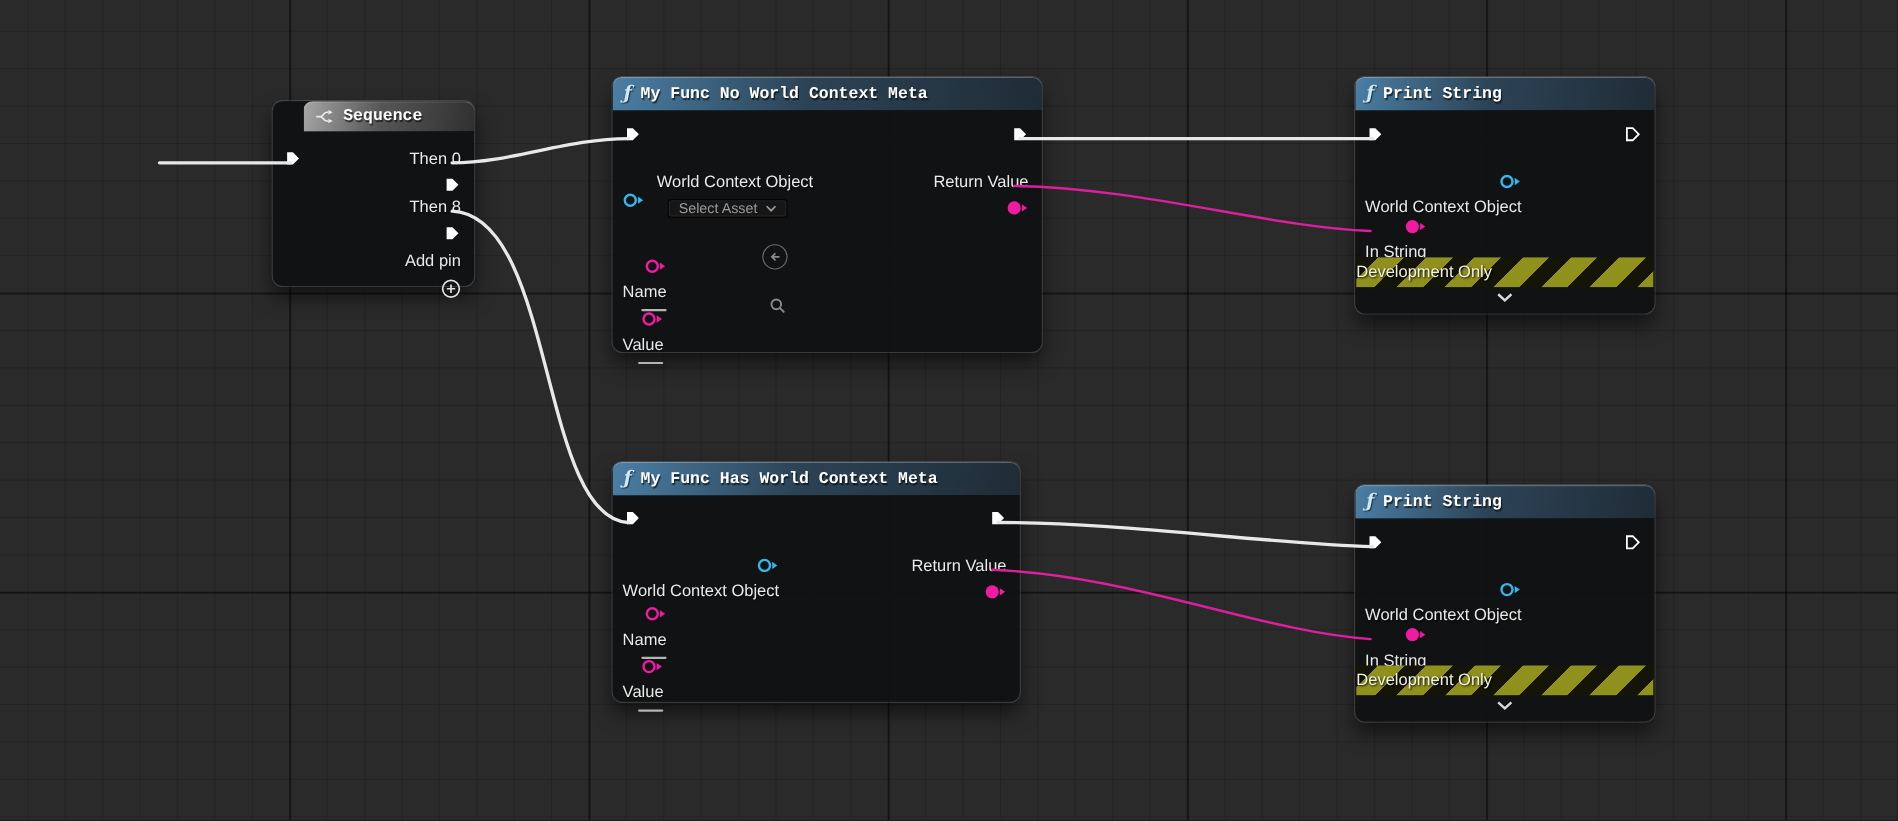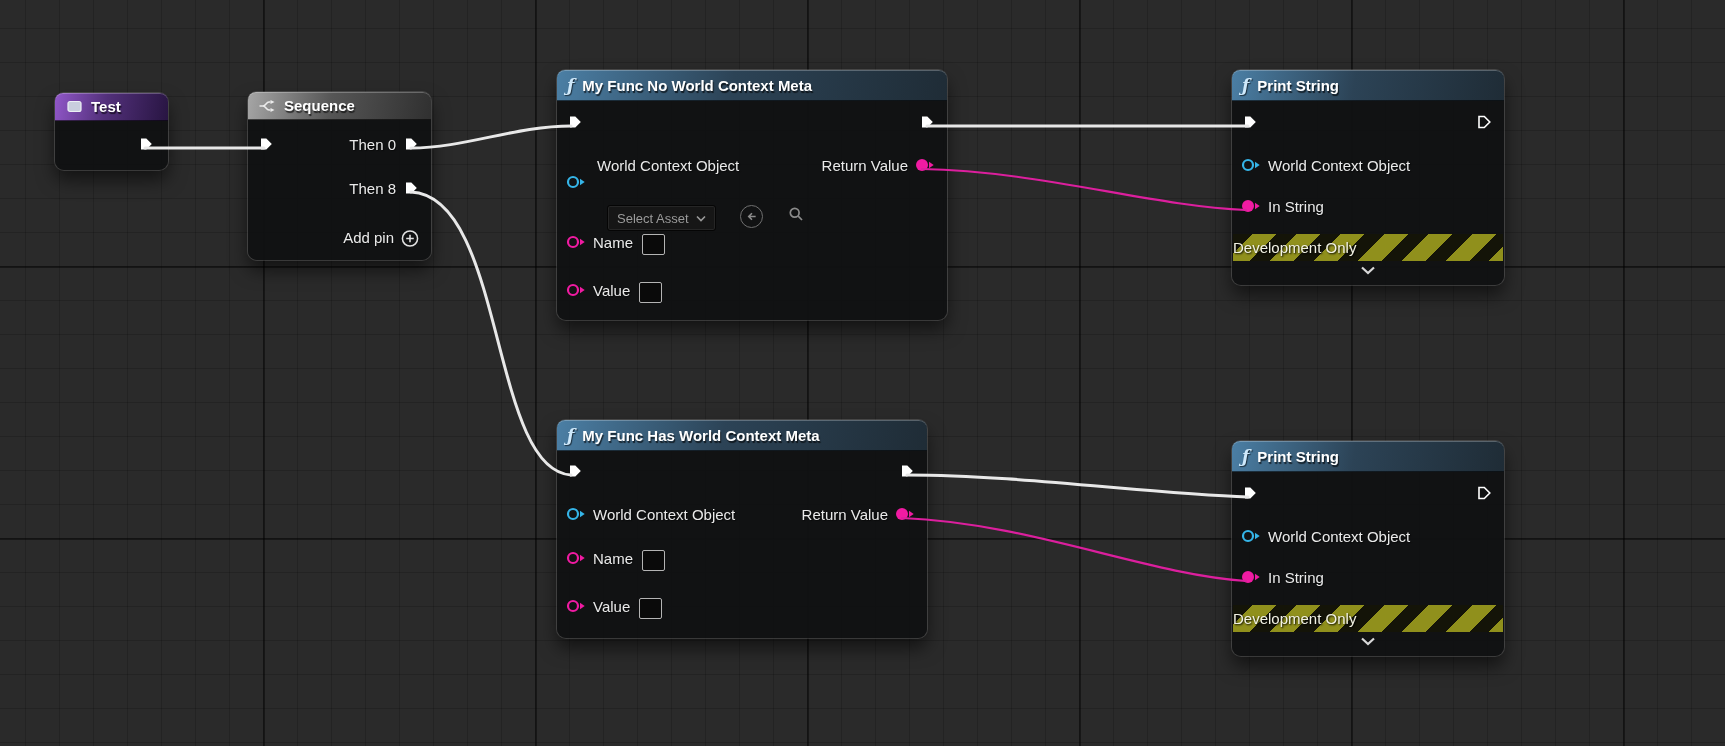--- a/index.html
+++ b/index.html
@@ -21,25 +21,25 @@
     border-radius:9px;
     box-shadow:0 0 0 1px rgba(150,150,150,0.28), 0 10px 18px rgba(0,0,0,0.55);
   }
   .hdr{
     height:30px;display:flex;align-items:center;gap:8px;padding:0 10px;
     border-radius:8px 8px 0 0;border-bottom:1px solid rgba(0,0,0,0.6);
     box-shadow:inset 0 1px 0 rgba(255,255,255,0.25);
   }
   .hdr-sm{height:27px;}
   .hdr-func{background:linear-gradient(100deg, var(--header-function,#4b7fa5) 0%, #2c4356 45%, #1f2c36 100%);}
-  .hdr-seq{background:linear-gradient(100deg, var(--header-sequence,#a6a6a6) 0%, #565656 45%, #303030 100%);}
+  .hdr-seq{background:linear-gradient(100deg, var(--header-sequence,#a6a6a6) 0%, #565656 45%, #303030 100%);margin-left:28px;}
   .hdr-test{background:linear-gradient(100deg, var(--header-event,#9157c9) 0%, #52307a 45%, #281542 100%);}
-  .title{font-weight:700;font-size:15px;color:#fff;text-shadow:1px 1.5px 1px rgba(0,0,0,0.65);white-space:nowrap;}
+  .title{font-weight:700;font-size:15px;color:#fff;text-shadow:1px 1.5px 1px rgba(0,0,0,0.65);white-space:nowrap;font-family:Liberation Mono, monospace;}
   .fx{font-family:"DejaVu Serif",serif;font-style:italic;font-weight:700;font-size:17px;color:#cfe9fb;line-height:1;text-shadow:1px 1px 1px rgba(0,0,0,0.6);}
-  .prow{position:absolute;height:24px;display:flex;align-items:flex-start;gap:7px;}
+  .prow{position:absolute;height:24px;display:flex;align-items:flex-end;gap:7px;flex-direction:column;}
   .plabel{font-size:15px;color:#eaeaea;text-shadow:1px 1px 1px rgba(0,0,0,0.5);white-space:nowrap;}
   .pin16{width:16px;height:16px;flex:none;}
   .pin20{width:20px;height:16px;flex:none;}
   .fill-exec{fill:var(--pin-exec,#ffffff);}
   .stroke-exec{stroke:var(--pin-exec,#ffffff);}
   .fill-object{fill:var(--pin-object,#35b5e8);}
   .stroke-object{stroke:var(--pin-object,#35b5e8);}
   .fill-string{fill:var(--pin-string,#f01ba2);}
   .stroke-string{stroke:var(--pin-string,#f01ba2);}
   .text-box{width:21px;height:19px;background:#0a0a0a;border:1px solid #b4b4b4;border-radius:2px;margin-left:2px;}
@@ -61,35 +61,20 @@
   .wires{position:absolute;inset:0;z-index:3;}
   .wire{fill:none;stroke-linecap:round;}
   .wire-exec{stroke:var(--wire-exec,#e8e8e8);stroke-width:3;}
   .wire-string{stroke:var(--wire-string,#dc1f9e);stroke-width:2.2;}
 </style>
 </head>
 <body>
 
 <div class="canvas">
 
-  <div class="node" style="left:55px;top:93px;width:113px;height:77px;">
-    <div class="hdr hdr-test hdr-sm">
-      <span class="iconbtn">
-        <svg width="15" height="13" viewBox="0 0 15 13">
-            <rect x="1" y="1.5" width="13" height="10" rx="2" fill="#c9cede" stroke="#eceff5" stroke-width="1.2"></rect>
-          </svg>
-      </span>
-      <span class="title">Test</span>
-    </div>
-    <div class="prow" style="top:43px;right:14px;">
-      <svg class="pin16" viewBox="0 0 16 16">
-          <path class="fill-exec" d="M3 2.5h5.3L13.8 8 8.3 13.5H3z"></path>
-        </svg>
-    </div>
-  </div>
 
   <div class="node" style="left:248px;top:92px;width:183px;height:168px;">
     <div class="hdr hdr-seq hdr-sm">
       <span class="iconbtn">
         <svg width="18" height="14" viewBox="0 0 18 14">
           <path d="M1.5 7H5M5 7C8 7 8 3 11 3h1.5M5 7c3 0 3 4 6 4h1.5" fill="none" stroke="#ececec" stroke-width="1.5"></path>
           <path d="M12.5 1 16.5 3 12.5 5z" fill="#ececec"></path>
           <path d="M12.5 9 16.5 11 12.5 13z" fill="#ececec"></path>
         </svg>
       </span>
@@ -138,21 +123,21 @@
           <path class="fill-exec" d="M3 2.5h5.3L13.8 8 8.3 13.5H3z"></path>
         </svg>
     </div>
     <svg class="pin20" style="position:absolute;left:9px;top:104px;" viewBox="0 0 20 16">
       <circle class="stroke-object" cx="7" cy="8" r="5" fill="none" stroke-width="2.2"></circle>
         <path class="fill-object" d="M14 4.7 18.7 8 14 11.3z"></path>
     </svg>
     <div class="prow" style="top:87px;left:40px;">
       <span class="plabel">World Context Object</span>
     </div>
-    <div class="prow" style="top:111px;left:50px;gap:24px;margin-top:24px;">
+    <div class="prow" style="top:111px;left:50px;gap:24px;">
       <div class="combo">
         <span>Select Asset</span>
         <svg width="10" height="7" viewBox="0 0 10 7">
             <path d="M1 1.5 5 5.5 9 1.5" fill="none" stroke="#9a9a9a" stroke-width="1.6"></path>
           </svg>
       </div>
       <span class="round-btn">
         <svg width="13" height="13" viewBox="0 0 14 14">
             <path d="M11.5 7H4M7.5 3.5 4 7l3.5 3.5" fill="none" stroke="#8b8b8b" stroke-width="1.7"></path>
           </svg>

